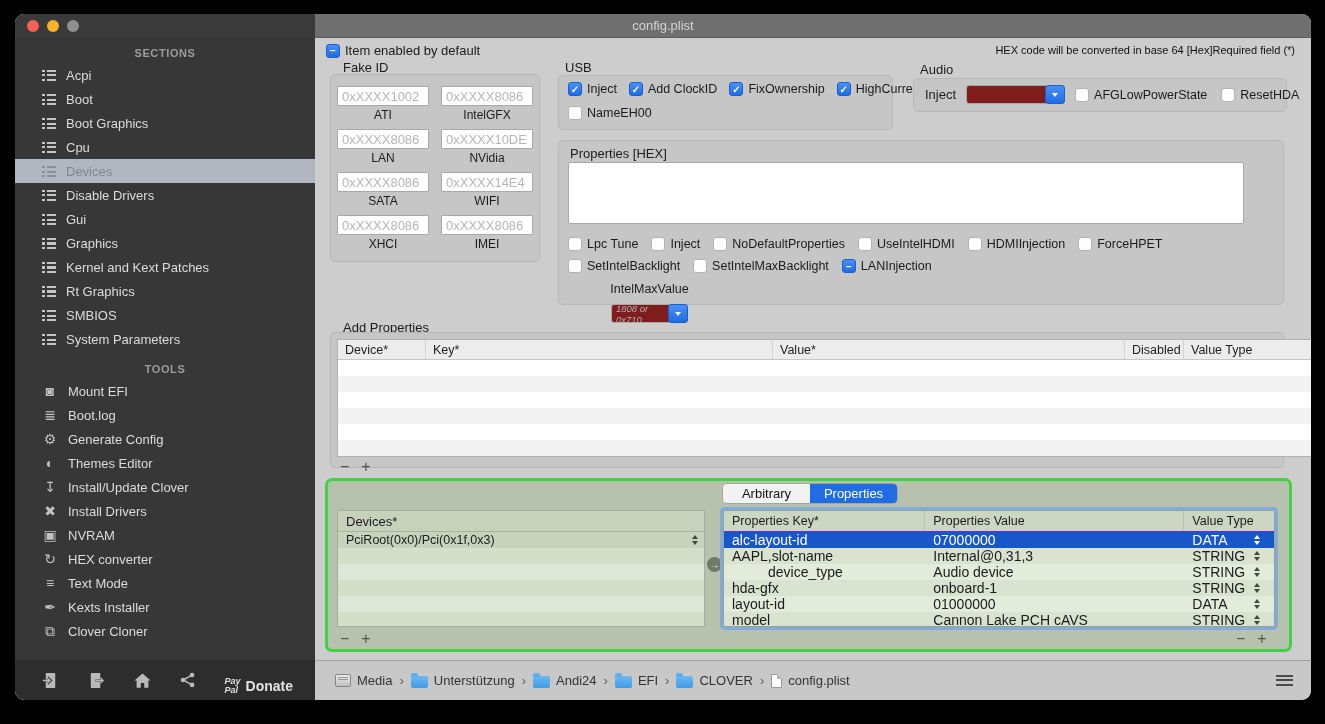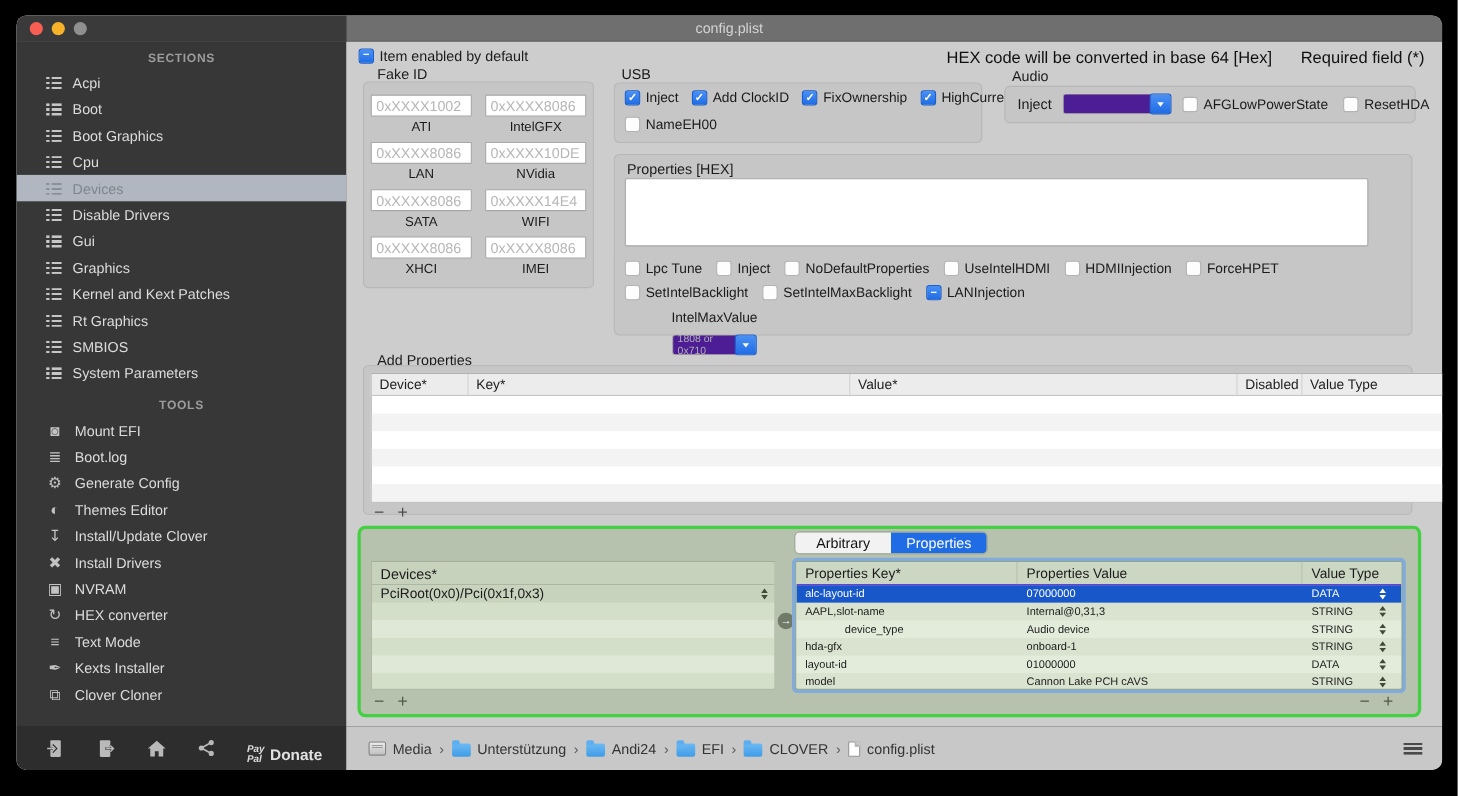--- a/index.html
+++ b/index.html
@@ -40,32 +40,32 @@
   .sidebar-footer{position:absolute;left:0;bottom:0;width:300px;height:40px;background:#2d2d2d;border-bottom-left-radius:9px;display:flex;align-items:center;padding:0 22px 0 26px;box-sizing:border-box;justify-content:space-between;}
   .f-ic{display:inline-flex;align-items:center;}
   .pp-wrap{display:flex;align-items:center;gap:5px;color:#dedede;margin-top:12px;}
   .pp{font-size:9px;font-style:italic;font-weight:bold;line-height:9px;color:#dedede;}
   .donate{font-size:14px;font-weight:bold;color:#e2e2e2;}
 
   
   .main{position:absolute;left:300px;top:24px;right:0;bottom:40px;background:#cdcdcd;font-size:13px;color:#1b1b1b;}
   .gbox{position:absolute;background:#c6c6c6;border:1px solid #b7b7b7;border-radius:5px;box-sizing:border-box;}
   .sec-label{position:absolute;font-size:13px;color:#1b1b1b;}
-  .hdr-note{position:absolute;right:16px;top:6px;display:flex;gap:26px;font-size:15px;color:#101010;}
+  .hdr-note{position:absolute;right:16px;top:6px;display:flex;font-size:11px;color:#101010;}
 
   .cb-row{display:inline-flex;align-items:center;gap:5px;font-size:12.5px;color:#1b1b1b;white-space:nowrap;}
   .cb{width:14px;height:14px;border-radius:3px;box-sizing:border-box;display:inline-flex;align-items:center;justify-content:center;font-size:10px;font-weight:bold;color:#fff;flex:0 0 14px;}
   .cb.unchecked{background:#fdfdfd;border:1px solid #b3b3b3;}
   .cb.checked,.cb.mixed{background:linear-gradient(var(--accent-light,#4a90f4),var(--accent,#1f6ce4));border:1px solid #1a5fd0;}
 
   .tf{background:#fff;border:1px solid #a8a8a8;border-radius:1px;height:20px;font-size:13px;color:#222;padding:0 4px;box-sizing:border-box;font-family:"Liberation Sans",sans-serif;}
   .tf::placeholder{color:#b6b6b6;}
 
   .combo{display:inline-flex;height:19px;}
-  .combo .cval{background:#4c1d95;border:1px solid #a8a8a8;border-right:none;border-radius:3px 0 0 3px;font-size:9.5px;color:#b0b0b0;display:flex;align-items:center;padding:0 4px;box-sizing:border-box;}
+  .combo .cval{background:#7f1d1d;border:1px solid #a8a8a8;border-right:none;border-radius:3px 0 0 3px;font-size:9.5px;color:#b0b0b0;display:flex;align-items:center;padding:0 4px;box-sizing:border-box;font-style:italic;}
   .combo .cbtn{width:18px;background:linear-gradient(var(--accent-light,#4a90f4),var(--accent,#1f6ce4));border:1px solid #1a5fd0;border-radius:3px;margin-left:-1px;display:flex;align-items:center;justify-content:center;}
   .chev{width:0;height:0;border-left:3.5px solid transparent;border-right:3.5px solid transparent;border-top:4px solid #fff;}
 
   
   .fake-grid{position:absolute;left:22px;top:48px;width:196px;display:grid;grid-template-columns:1fr 1fr;column-gap:12px;row-gap:7px;}
   .fk-cell{display:flex;flex-direction:column;align-items:center;}
   .fk-cell .tf{width:92px;text-align:left;}
   .fk-lbl{font-size:12px;margin-top:2px;color:#1b1b1b;}
 
   .row-checks{position:absolute;display:flex;gap:14px;align-items:center;}
@@ -101,21 +101,21 @@
   .stepper{display:inline-flex;flex-direction:column;gap:2px;align-items:center;margin-left:auto;margin-right:6px;}
   .stepper .t{width:0;height:0;border-left:3.5px solid transparent;border-right:3.5px solid transparent;}
   .stepper .up{border-bottom:4px solid #3f4a39;}
   .stepper .dn{border-top:4px solid #3f4a39;}
   .prow.selected .stepper .up{border-bottom-color:#fff;}
   .prow.selected .stepper .dn{border-top-color:#fff;}
 
   .arrow-btn{position:absolute;left:379px;top:76px;width:15px;height:15px;border-radius:50%;background:#6f7a68;color:#fff;font-size:10px;display:flex;align-items:center;justify-content:center;line-height:15px;}
 
   .ptable-wrap{position:absolute;left:395px;top:29px;width:552px;height:117px;border-radius:2px;box-shadow:0 0 0 3px #82aadd;background:#dde7d4;border:1px solid #8ea887;box-sizing:border-box;overflow:hidden;}
-  .prow{height:16px;display:flex;align-items:center;font-size:10px;color:#1b1b1b;}
+  .prow{height:16px;display:flex;align-items:center;font-size:14px;color:#1b1b1b;}
   .prow.even{background:#e3ecdb;}
   .prow.odd{background:#d9e3cf;}
   .prow.selected{background:var(--sel-blue,#1757c9);color:#fff;}
   .pc{padding:0 8px;box-sizing:border-box;overflow:hidden;white-space:nowrap;height:100%;display:flex;align-items:center;}
   .ph{display:flex;height:21px;background:#ccd7c3;border-bottom:1px solid #6d28d9;align-items:center;font-size:12.5px;box-sizing:border-box;}
   .ph .pc{border-right:1px solid #b7c1ad;}
   .ph .pc:last-child{border-right:none;}
   .green-mp{color:#4e5b47;}
 
   

